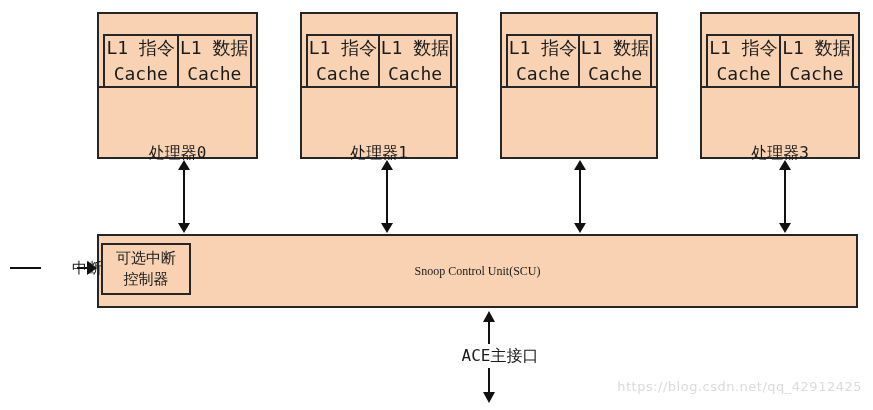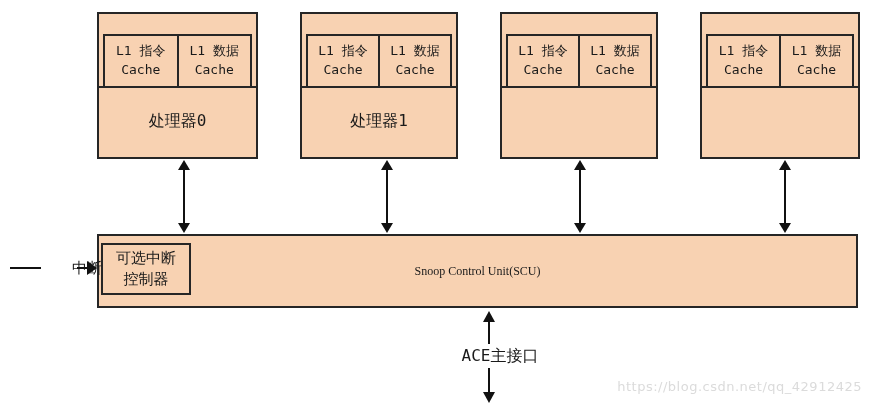--- a/index.html
+++ b/index.html
@@ -31,32 +31,33 @@
   }
   .cache-cell {
     flex: 1;
     box-sizing: border-box;
     border: 2px solid var(--box-border);
     border-bottom: none;
     display: flex;
     align-items: center;
     justify-content: center;
     text-align: center;
-    font-size: 13px;
+    font-size: 18px;
     line-height: 1.45;
     white-space: pre-line;
     margin-top: 16px;
   }
   .cache-cell.right { border-left: none; }
   .proc-label {
     height: 66px;
     display: flex;
     align-items: center;
     justify-content: center;
     font-size: 16px;
+    margin-top: 32px;
   }
 
   
   .varrow { position: absolute; top: 160px; height: 73px; width: 14px; }
   .varrow .stem {
     position: absolute; left: 6px; width: 2px; top: 8px; bottom: 8px;
     background: var(--arrow);
   }
   .varrow .head { position: absolute; left: 1px; width: 0; height: 0;
     border-left: 6px solid transparent; border-right: 6px solid transparent; }
@@ -183,20 +184,21 @@
     <div class="cache-row">
       <div class="cache-cell">
         <span>L1 指令
 Cache</span>
       </div>
       <div class="cache-cell right">
         <span>L1 数据
 Cache</span>
       </div>
     </div>
+    <div class="proc-label">处理器3</div>
   </div>
 
   <div class="varrow" style="left:177px;">
     <div class="head up"></div>
     <div class="stem"></div>
     <div class="head down"></div>
   </div>
   <div class="varrow" style="left:380px;">
     <div class="head up"></div>
     <div class="stem"></div>

